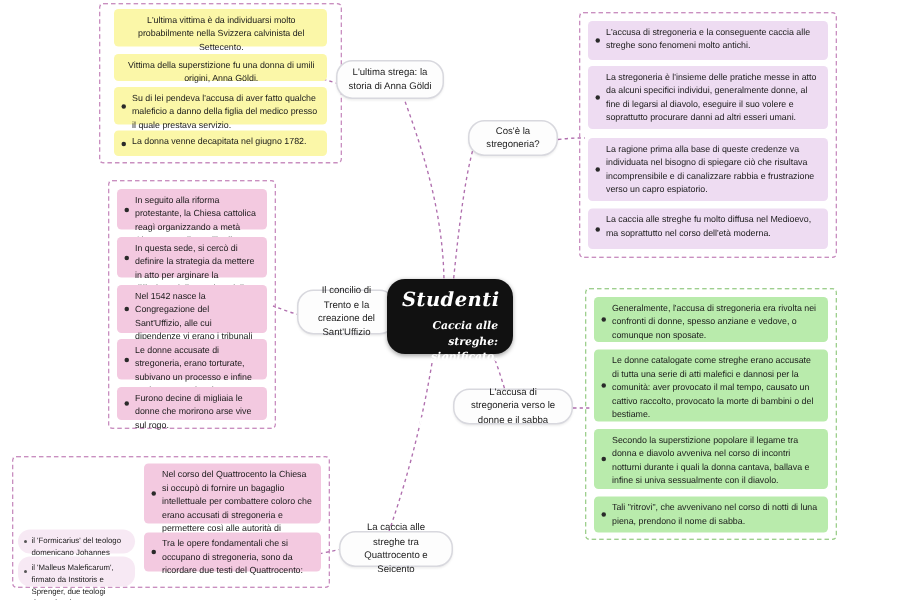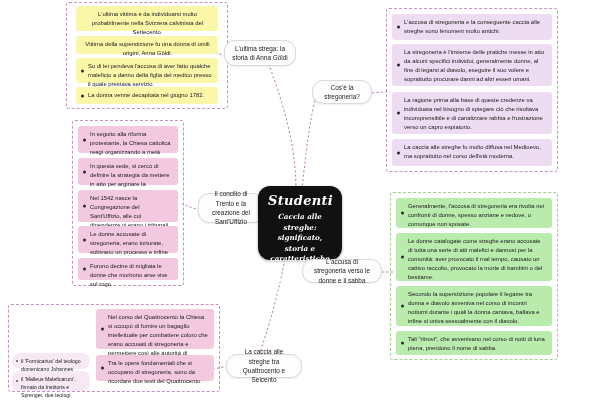--- a/index.html
+++ b/index.html
@@ -195,21 +195,21 @@
   </div>
   <div class="card pink" style="left:78px;top:258px;width:100px;height:22px;">
     <span class="bullet"></span>
     <span class="txt">Furono decine di migliaia le donne che morirono arse vive sul rogo.</span>
   </div>
 
   <div class="pill" style="left:198px;top:193px;width:66px;height:30px;">
     <span>Il concilio di Trento e la creazione del Sant'Uffizio</span>
   </div>
 
-  <div class="central" style="left:258px;top:186px;width:84px;height:74px;">
+  <div class="central" style="left:258px;top:186px;width:84px;height:50px;text-align:right;">
     <div class="title">Studenti</div>
     <div class="subtitle">Caccia alle streghe: significato, storia e caratteristiche della persecuzione contro la stregoneria</div>
   </div>
 
   <div class="cluster green" style="left:390px;top:192px;width:168px;height:168px;"></div>
 
   <div class="card green" style="left:396px;top:198px;width:156px;height:30px;">
     <span class="bullet"></span>
     <span class="txt">Generalmente, l'accusa di stregoneria era rivolta nei confronti di donne, spesso anziane e vedove, o comunque non sposate.</span>
   </div>

